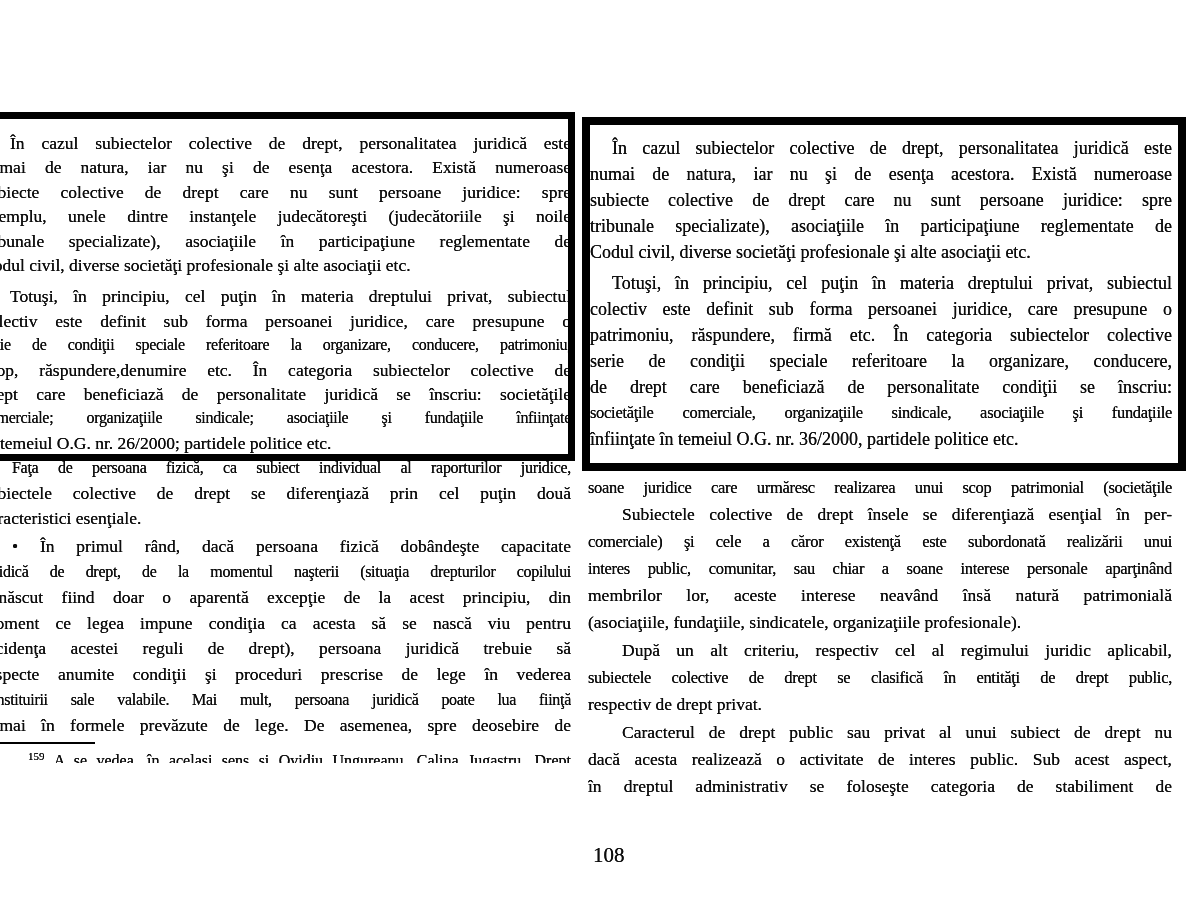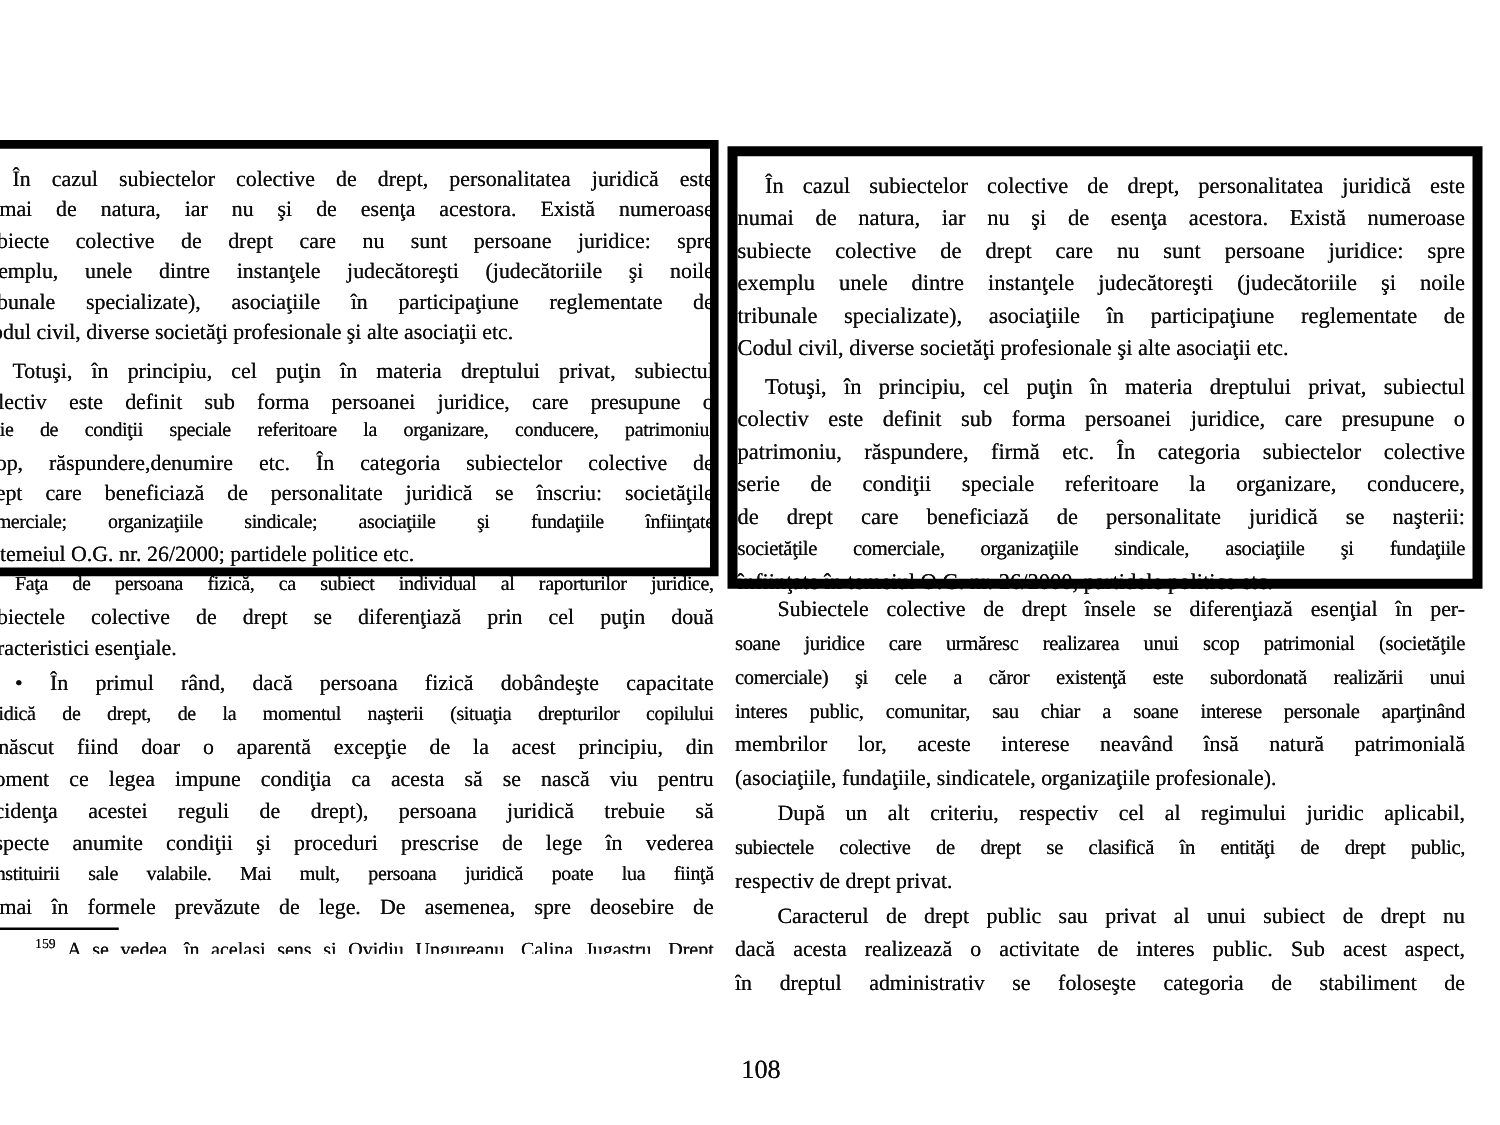--- a/index.html
+++ b/index.html
@@ -87,34 +87,33 @@
   </div>
   <div class="hl" id="hl-left"></div>
   <div class="pagenum" id="pagenum-left">71</div>
 </div>
 
 <div class="page" id="page-right">
   <div class="tb" id="boxed-right">
       <div class="tl first">În cazul subiectelor colective de drept, personalitatea juridică este</div>
       <div class="tl">numai de natura, iar nu şi de esenţa acestora. Există numeroase</div>
       <div class="tl">subiecte colective de drept care nu sunt persoane juridice: spre</div>
-      <div class="tl">exemplu unele dintre instanţele judecătoreşti (judecătoriile şi noile</div>
       <div class="tl">tribunale specializate), asociaţiile în participaţiune reglementate de</div>
       <div class="tl plast">Codul civil, diverse societăţi profesionale şi alte asociaţii etc.</div>
       <div class="tl first pgap">Totuşi, în principiu, cel puţin în materia dreptului privat, subiectul</div>
       <div class="tl">colectiv este definit sub forma persoanei juridice, care presupune o</div>
       <div class="tl">patrimoniu, răspundere, firmă etc. În categoria subiectelor colective</div>
       <div class="tl">serie de condiţii speciale referitoare la organizare, conducere,</div>
-      <div class="tl">de drept care beneficiază de personalitate juridică se naşterii:</div>
+      <div class="tl">de drept care beneficiază de personalitate condiţii se înscriu:</div>
       <div class="tl tight">societăţile comerciale, organizaţiile sindicale, asociaţiile şi fundaţiile</div>
-      <div class="tl plast">înfiinţate în temeiul O.G. nr. 26/2000, partidele politice etc.</div>
+      <div class="tl plast">înfiinţate în temeiul O.G. nr. 36/2000, partidele politice etc.</div>
     </div>
   <div class="tb" id="below-right">
+      <div class="tl tight">soane juridice care urmăresc realizarea unui scop patrimonial (societăţile</div>
       <div class="tl first">Subiectele colective de drept însele se diferenţiază esenţial în per-</div>
-      <div class="tl tight">soane juridice care urmăresc realizarea unui scop patrimonial (societăţile</div>
       <div class="tl tight">comerciale) şi cele a căror existenţă este subordonată realizării unui</div>
       <div class="tl tight">interes public, comunitar, sau chiar a soane interese personale aparţinând</div>
       <div class="tl">membrilor lor, aceste interese neavând însă natură patrimonială</div>
       <div class="tl plast">(asociaţiile, fundaţiile, sindicatele, organizaţiile profesionale).</div>
       <div class="tl first pgap">După un alt criteriu, respectiv cel al regimului juridic aplicabil,</div>
       <div class="tl tight">subiectele colective de drept se clasifică în entităţi de drept public,</div>
       <div class="tl plast">respectiv de drept privat.</div>
       <div class="tl first pgap">Caracterul de drept public sau privat al unui subiect de drept nu</div>
       <div class="tl">dacă acesta realizează o activitate de interes public. Sub acest aspect,</div>
       <div class="tl">în dreptul administrativ se foloseşte categoria de stabiliment de</div>

